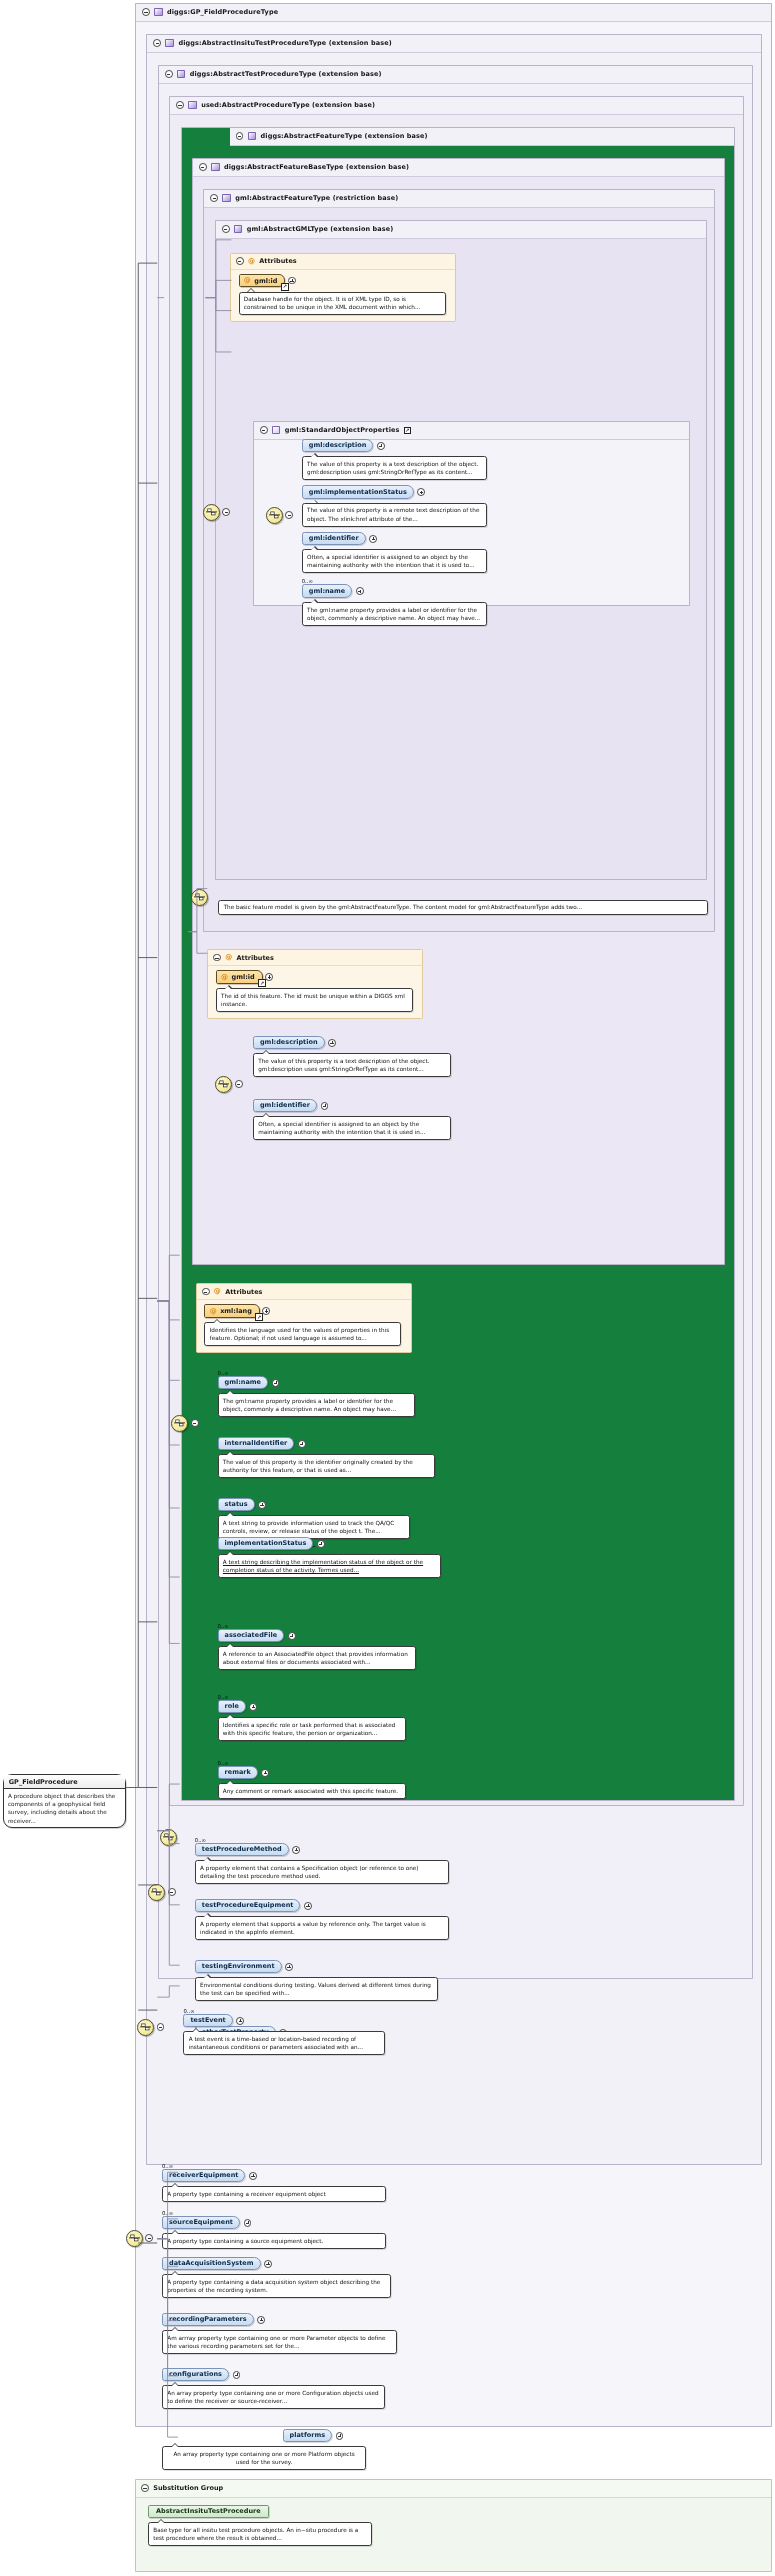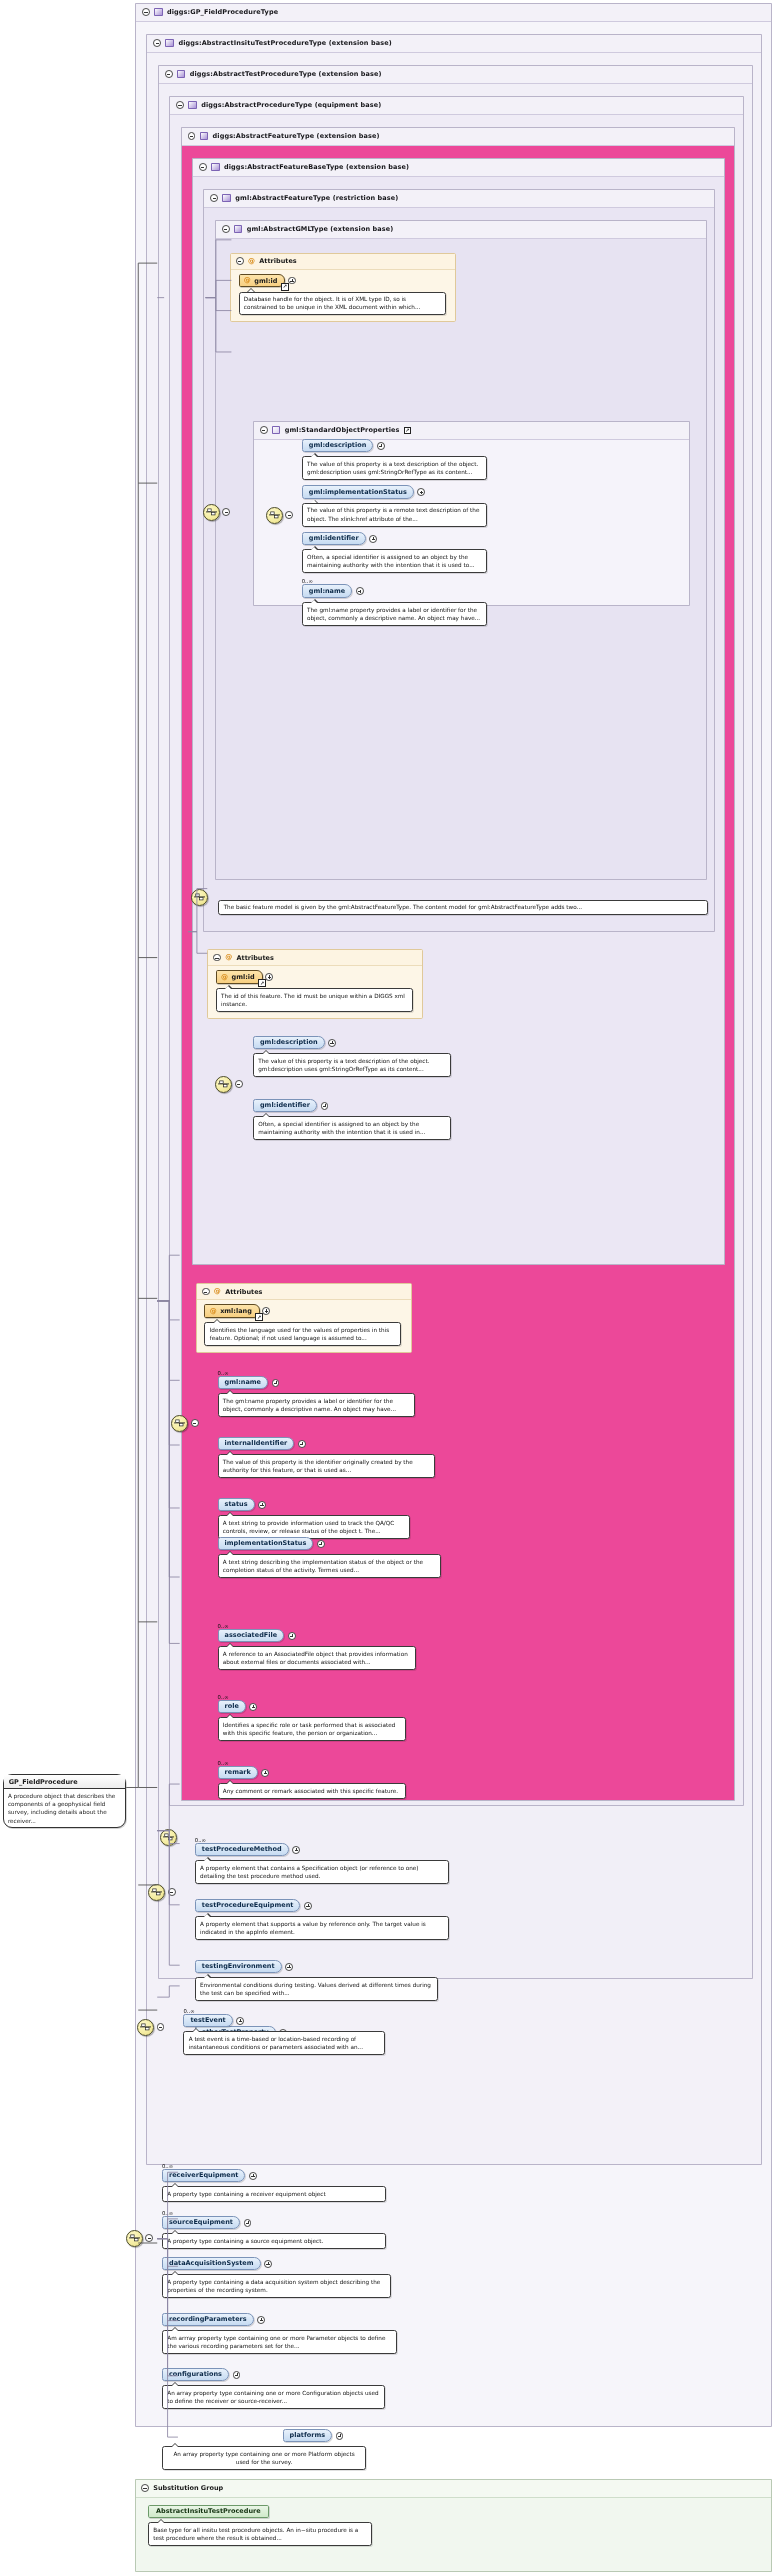--- a/index.html
+++ b/index.html
@@ -30,21 +30,21 @@
     background: #f3f1f8;
     font-weight: bold;
     font-size: 6.5px;
     color: #16161a;
     letter-spacing: 0.1px;
   }
   .typebox.lvl0 { background:#f6f5fa; }
   .typebox.lvl1 { background:#f3f1f8; }
   .typebox.lvl2 { background:#f1eff7; }
   .typebox.lvl3 { background:#efecf6; }
-  .typebox.lvl4 { background:#ec4899; }
+  .typebox.lvl4 { background:#15803d;padding-left:48px; }
   .typebox.lvl5 { background:#ebe7f4; }
   .typebox.lvl6 { background:#e9e5f3; }
   .typebox.lvl7 { background:#e7e3f2; }
 
   
   .toggle {
     width: 7.8px; height: 7.8px; flex: 0 0 7.8px;
     border: 0.9px solid #444; border-radius: 50%;
     background: #fff; position: relative;
     display:inline-block;
@@ -221,21 +221,21 @@
         <div class="tb-head">
           <span class="toggle"></span>
           <span class="ct-icon"></span>
           <span>diggs:AbstractTestProcedureType (extension base)</span>
         </div>
 
         <div class="typebox lvl3" style="position:absolute; left:10.4px; top:30px; width:575px; height:1710px;">
           <div class="tb-head">
             <span class="toggle"></span>
             <span class="ct-icon"></span>
-            <span>diggs:AbstractProcedureType (equipment base)</span>
+            <span>used:AbstractProcedureType (extension base)</span>
           </div>
 
           <div class="typebox lvl4" style="position:absolute; left:10.4px; top:30px; width:554px; height:1674px;">
             <div class="tb-head">
               <span class="toggle"></span>
               <span class="ct-icon"></span>
               <span>diggs:AbstractFeatureType (extension base)</span>
             </div>
 
             <div class="typebox lvl5" style="position:absolute; left:10.4px; top:30px; width:533px; height:1107px;">
@@ -445,21 +445,21 @@
               <span class="toggle plus" style="vertical-align:middle;margin-left:1.7px;"></span>
               <div class="callout" style="max-width:217px;">The value of this property is the identifier originally created by the authority for this feature, or that is used as...</div>
             </div>
             <div style="position:absolute; left:36px; top:1370px; width:285px;">
               <span class="elempill">
                 <span>status</span>
               </span>
               <span class="toggle plus" style="vertical-align:middle;margin-left:1.7px;"></span>
               <div class="callout" style="max-width:192px;">A text string to provide information used to track the QA/QC controls, review, or release status of the object t. The...</div>
             </div>
-            <div style="position:absolute; left:36px; top:1409px; width:293px;">
+            <div style="position:absolute; left:36px; top:1409px; width:293px;text-decoration:underline;">
               <span class="elempill">
                 <span>implementationStatus</span>
               </span>
               <span class="toggle plus" style="vertical-align:middle;margin-left:1.7px;"></span>
               <div class="callout" style="max-width:223px;">A text string describing the implementation status of the object or the completion status of the activity. Termes used...</div>
             </div>
             <div style="position:absolute; left:36px; top:1495px; width:285px;">
               <div class="occ">0..∞</div>
               <span class="elempill">
                 <span>associatedFile</span>

